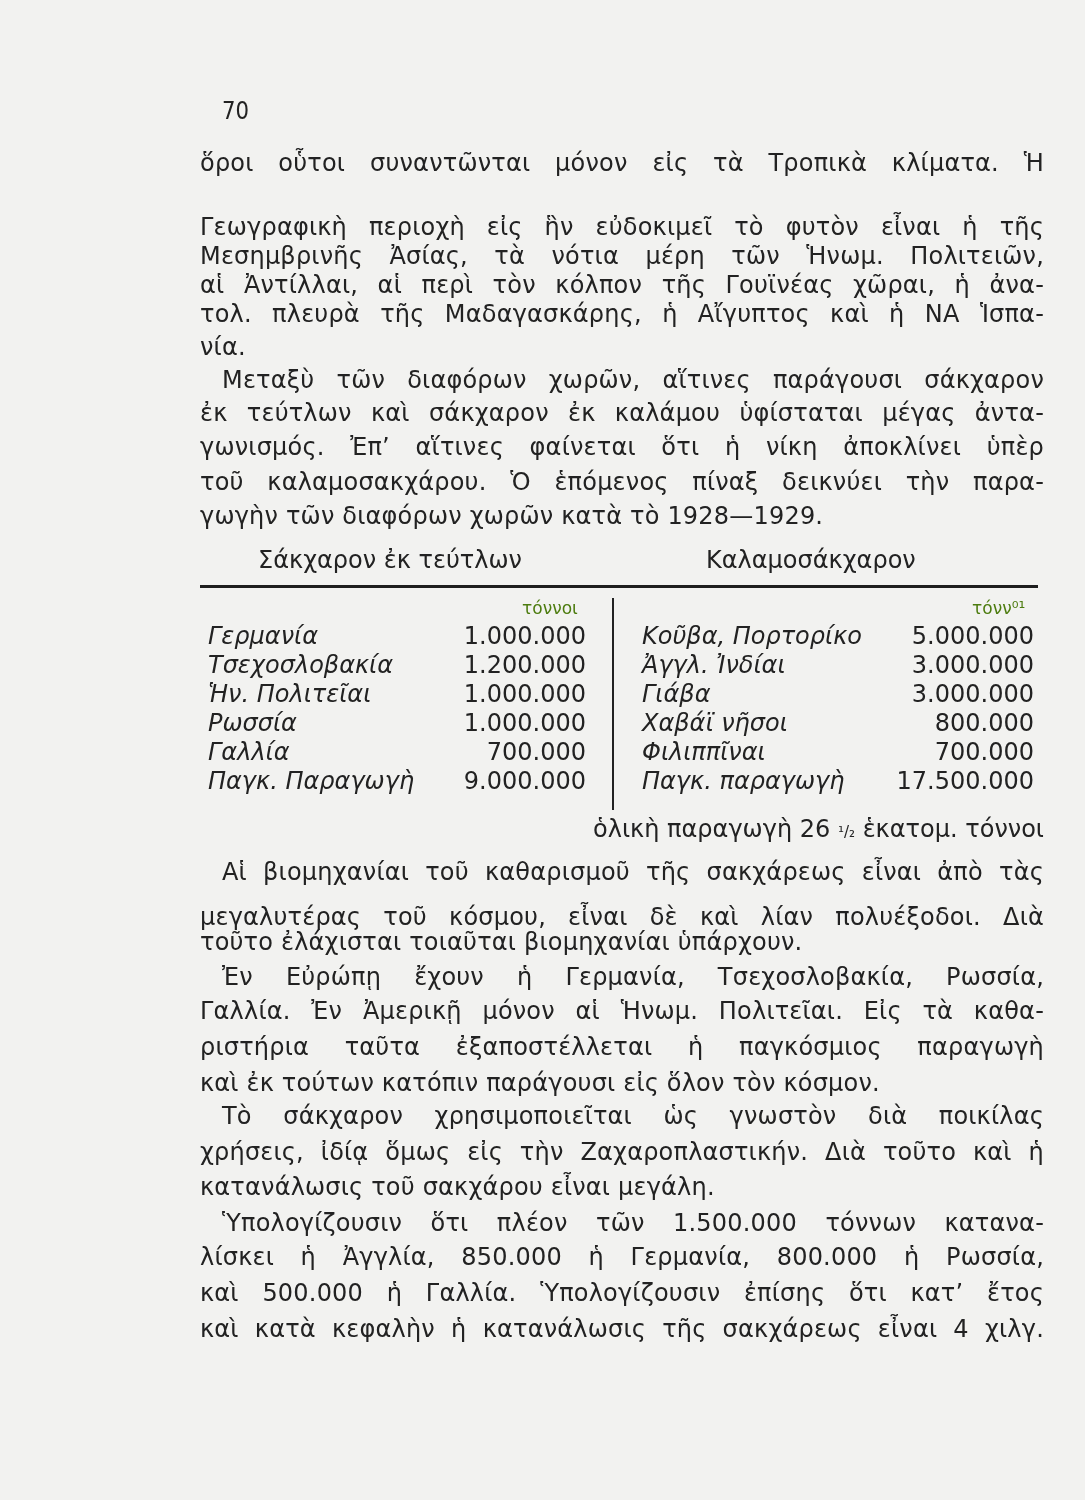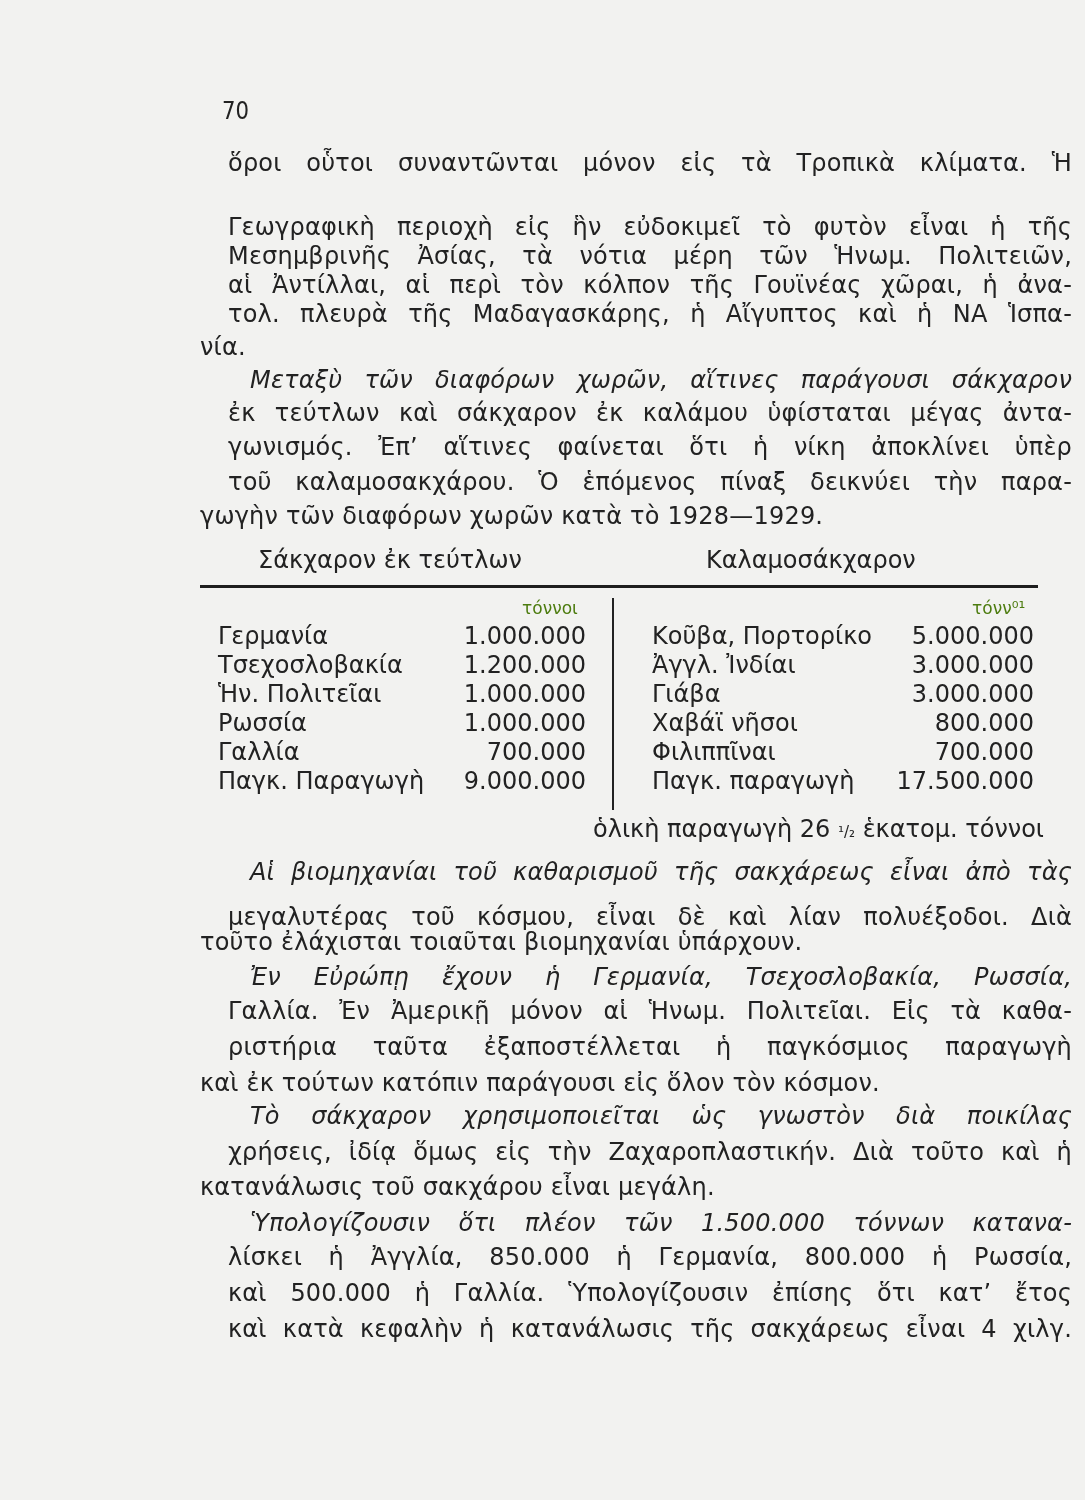--- a/index.html
+++ b/index.html
@@ -14,47 +14,47 @@
     position: absolute; left: 222px; top: 96px;
     font-size: 25px; font-weight: normal; color: #222;
     transform: scaleX(0.85); transform-origin: left top;
   }
   .line {
     position: absolute; left: 200px; width: 844px;
     font-size: 24px; line-height: 30px; white-space: nowrap;
     letter-spacing: 0.2px;
     transform-origin: left top;
   }
-  .justify { text-align: justify; text-align-last: justify; margin-left: 28px; }
+  .justify { text-align: justify; text-align-last: justify; }
   .table-head {
     position: absolute; top: 546px; font-size: 24px; white-space: nowrap;
   }
   .rule {
     position: absolute; left: 200px; width: 838px; top: 585px;
     height: 3px; background: #1e1e1e;
   }
   .vrule {
     position: absolute; left: 612px; top: 598px; width: 2px; height: 212px; background: #222;
   }
   .unit {
     position: absolute; top: 598px; font-size: 17px; color: #4d7c0f;
   }
   .row {
     position: absolute; font-size: 24px; white-space: nowrap; height: 29px; line-height: 29px;
   }
-  .row .name { position: absolute; left: 18px; }
+  .row .name { position: absolute; left: 8px; font-style: italic; }
   .row .val { position: absolute; right: 12px; text-align: left; }
   .left-row { left: 200px; width: 398px; }
   .right-row { left: 634px; width: 412px; }
   .total-line {
     position: absolute; top: 815px; left: 200px; width: 844px; text-align: right;
     font-size: 24px; white-space: nowrap;
   }
   .frac { font-size: 15px; }
-  .indent { padding-left: 22px; box-sizing: border-box; font-style: italic; }
+  .indent { padding-left: 22px; box-sizing: border-box; }
 </style>
 </head>
 <body>
 
 <div class="page-num">70</div>
 
 <div>
   <div class="line justify" style="top:148px">ὅροι οὗτοι συναντῶνται μόνον εἰς τὰ Τροπικὰ κλίματα. Ἡ</div>
   <div class="line justify" style="top:212px">Γεωγραφικὴ περιοχὴ εἰς ἣν εὐδοκιμεῖ τὸ φυτὸν εἶναι ἡ τῆς</div>
   <div class="line justify" style="top:241px">Μεσημβρινῆς Ἀσίας, τὰ νότια μέρη τῶν Ἡνωμ. Πολιτειῶν,</div>

